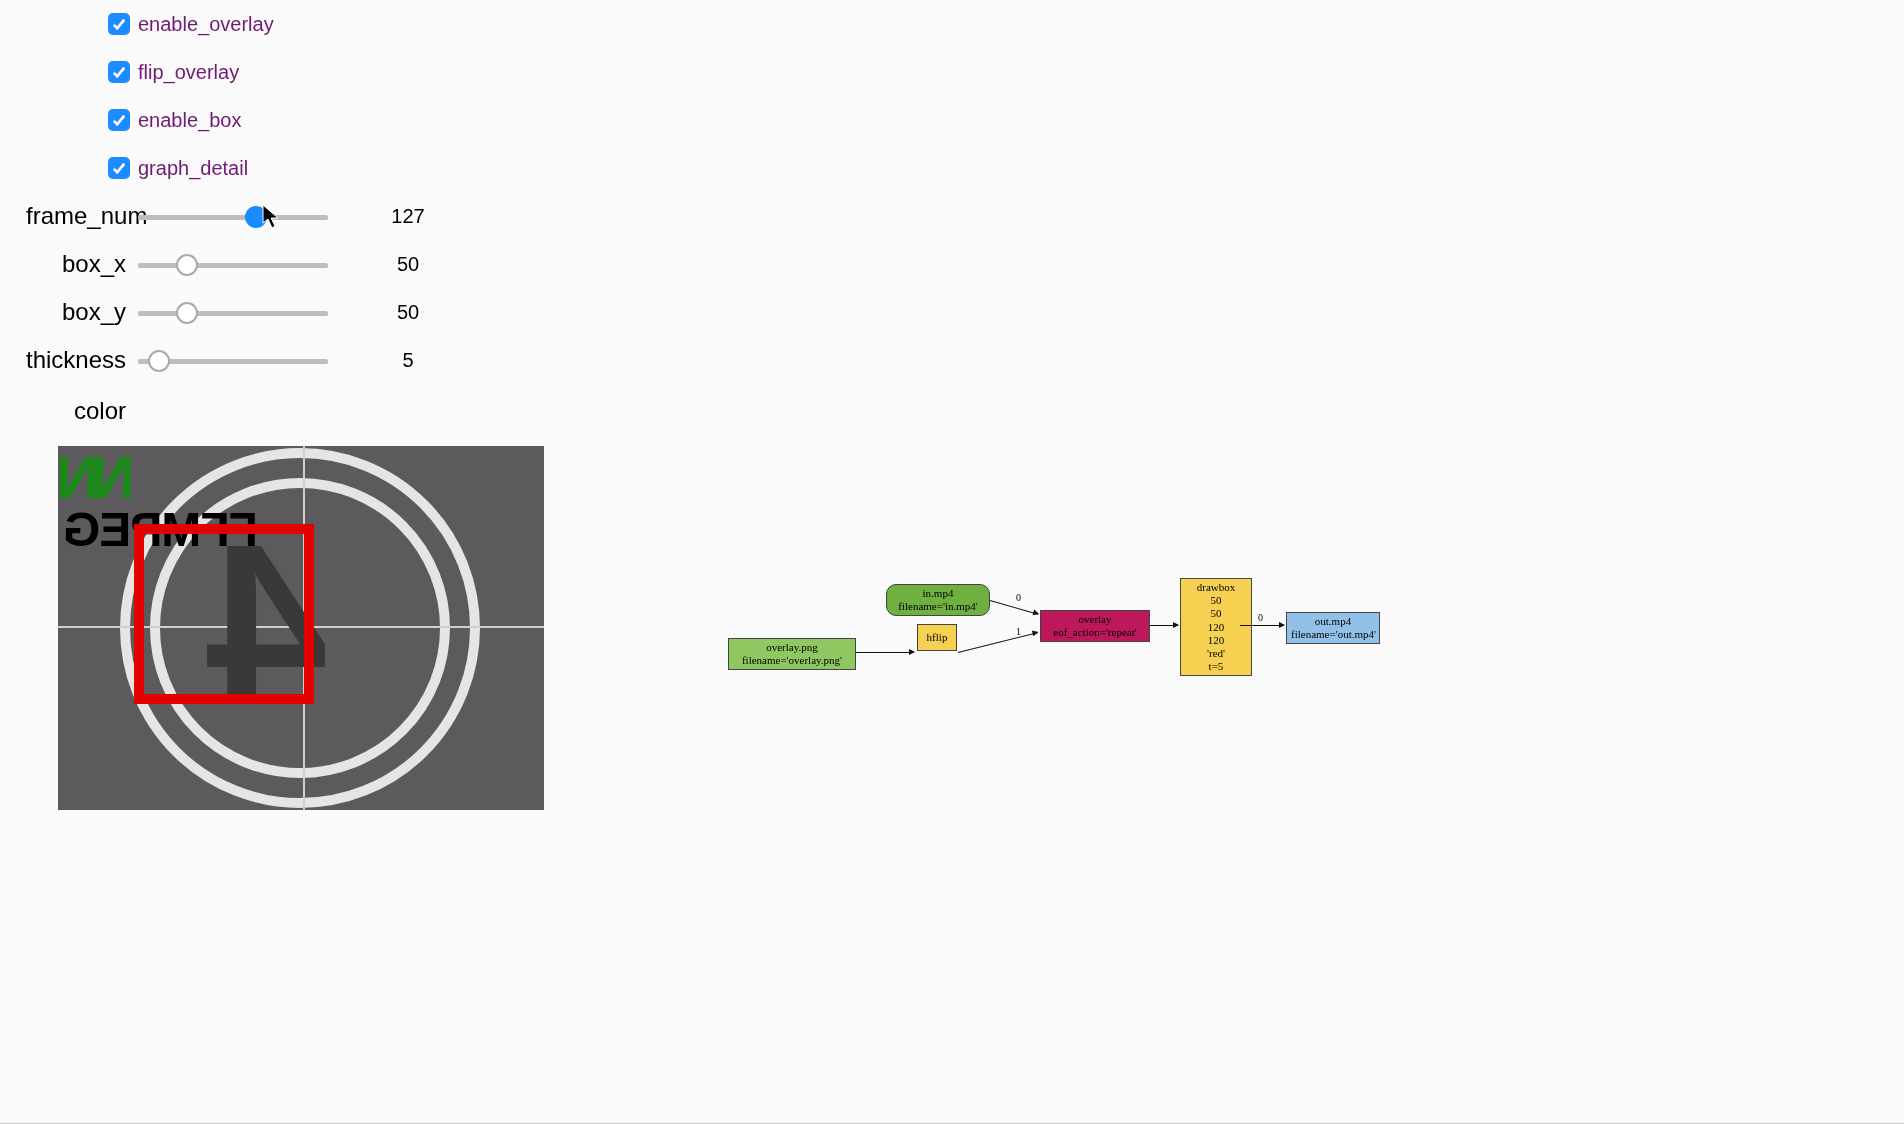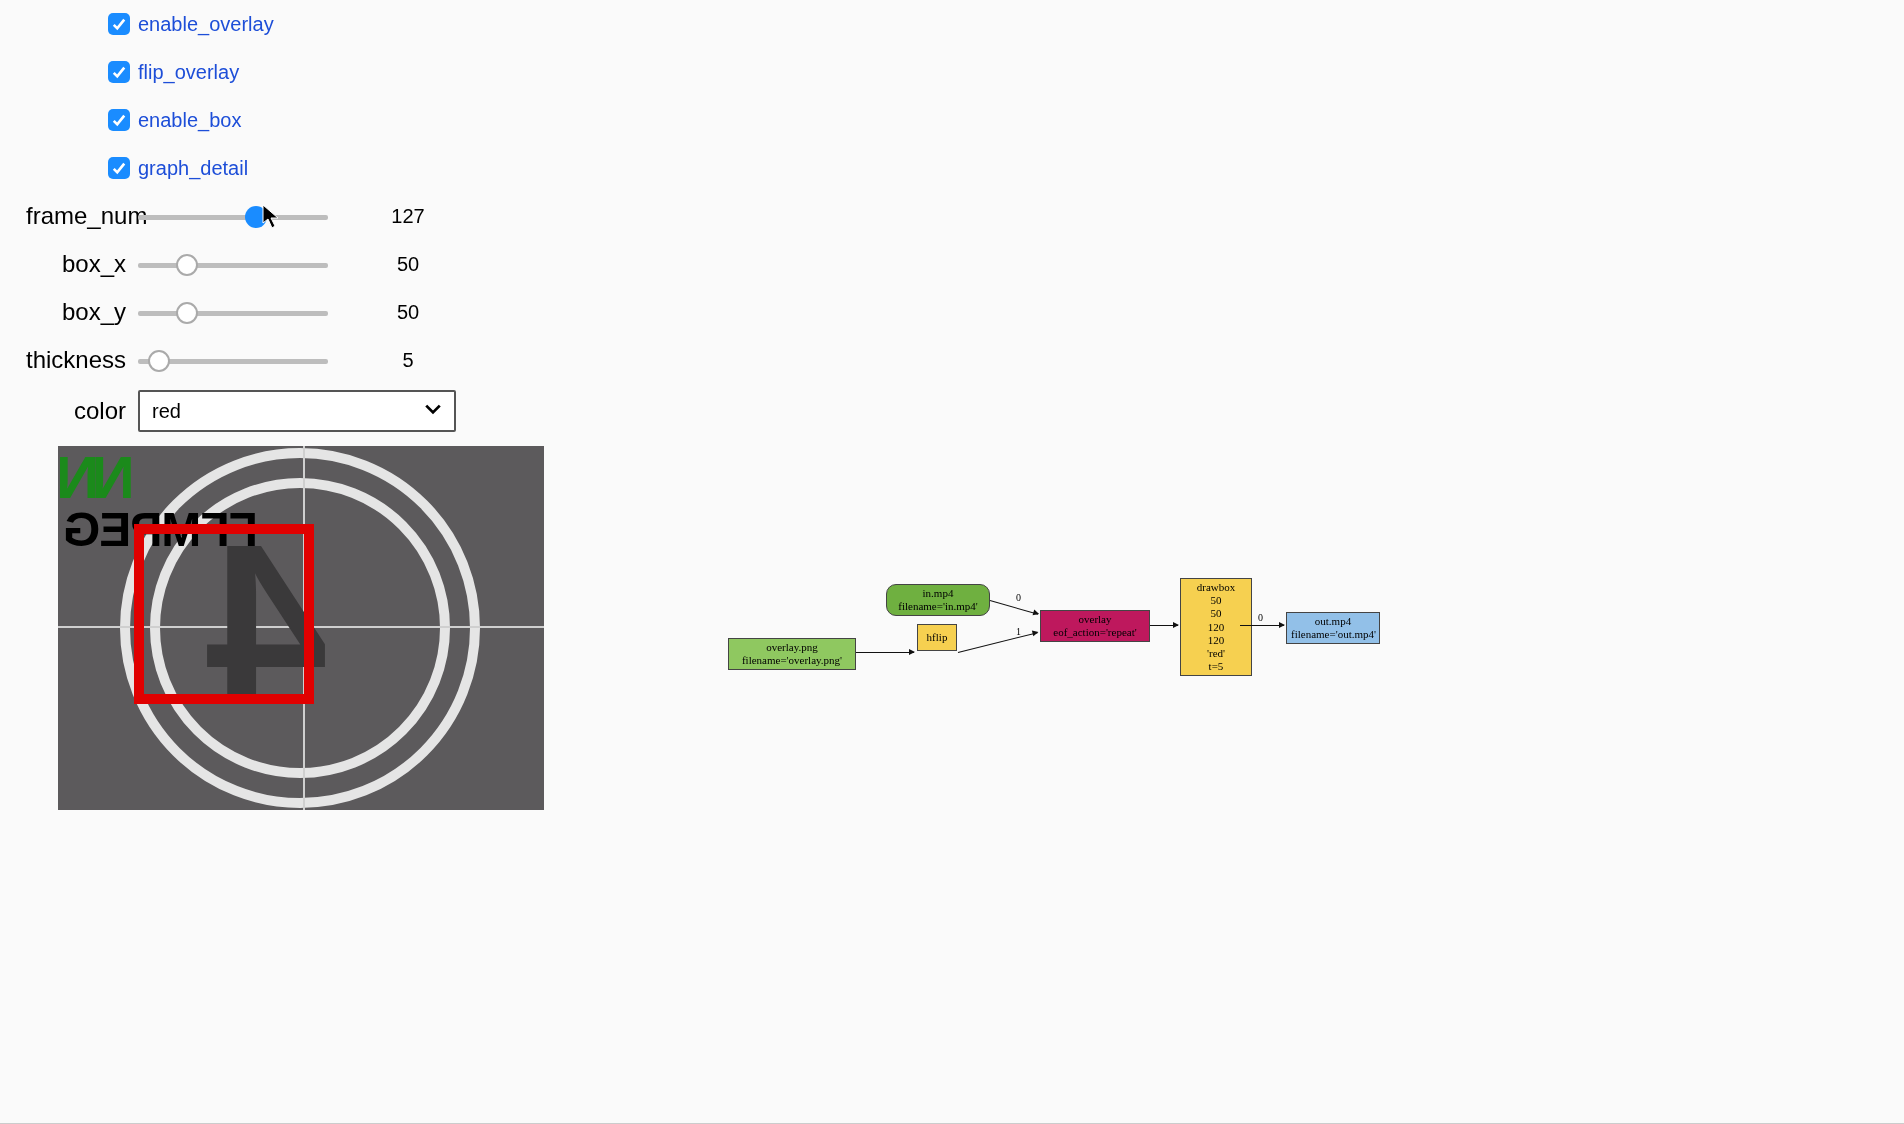--- a/index.html
+++ b/index.html
@@ -43,21 +43,21 @@
     align-items: center;
     justify-content: center;
     color: #fff;
     font-size: 16px;
     font-weight: bold;
     margin-right: 8px;
   }
   .checkbox svg { width: 14px; height: 14px; stroke: #fff; stroke-width: 3; fill: none; }
   .check-label {
     font-size: 20px;
-    color: #1d4ed8;
+    color: #701a75;
   }
   .slider-wrap {
     width: 190px;
     height: 5px;
     background: #bdbdbd;
     position: relative;
     border-radius: 2px;
     margin-top:2px;
   }
   .slider-thumb {
@@ -283,26 +283,20 @@
   <div class="control-row">
     <div class="label-col">thickness</div>
     <div class="slider-wrap">
       <div class="slider-thumb thumb-white" style="left:11%"></div>
     </div>
     <div class="slider-value">5</div>
   </div>
 
   <div class="control-row" style="height:54px;">
     <div class="label-col">color</div>
-    <div class="select-wrap">
-      <span>red</span>
-      <span class="select-chevron"><svg viewBox="0 0 16 16">
-            <polyline points="2,5 8,11 14,5"></polyline>
-          </svg></span>
-    </div>
   </div>
 
 </div>
 
 <div class="cursor">
   <svg viewBox="0 0 20 26">
       <path d="M1 1 L1 19 L6 15 L10 24 L13 22 L9 14 L16 14 Z" fill="#000" stroke="#fff" stroke-width="1"></path>
     </svg>
 </div>
 

